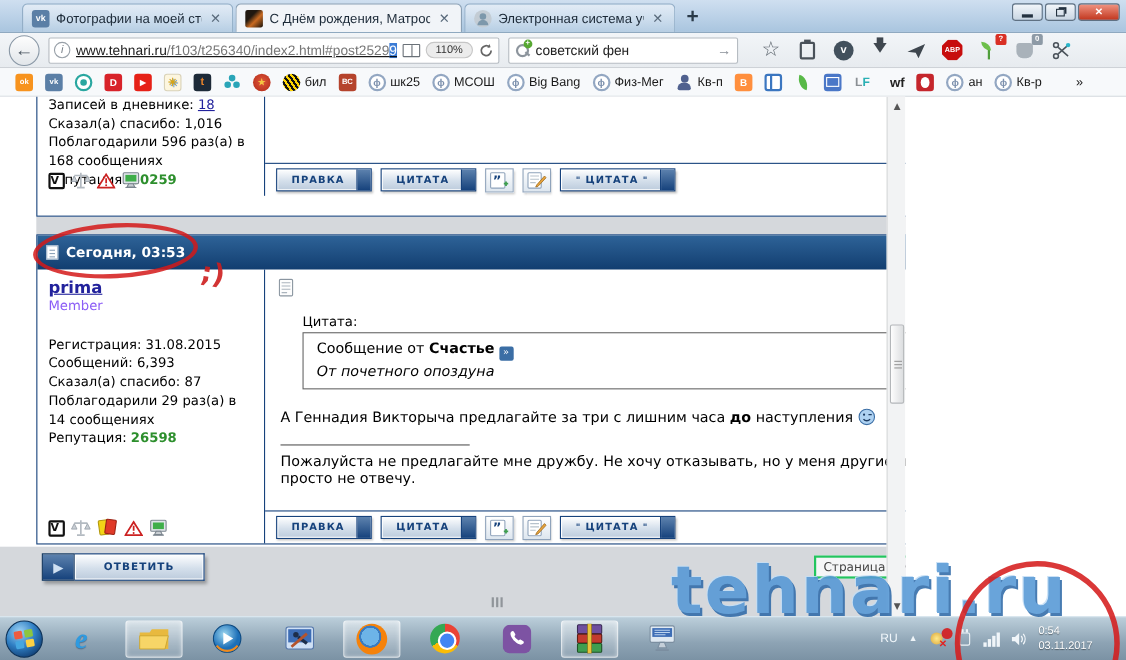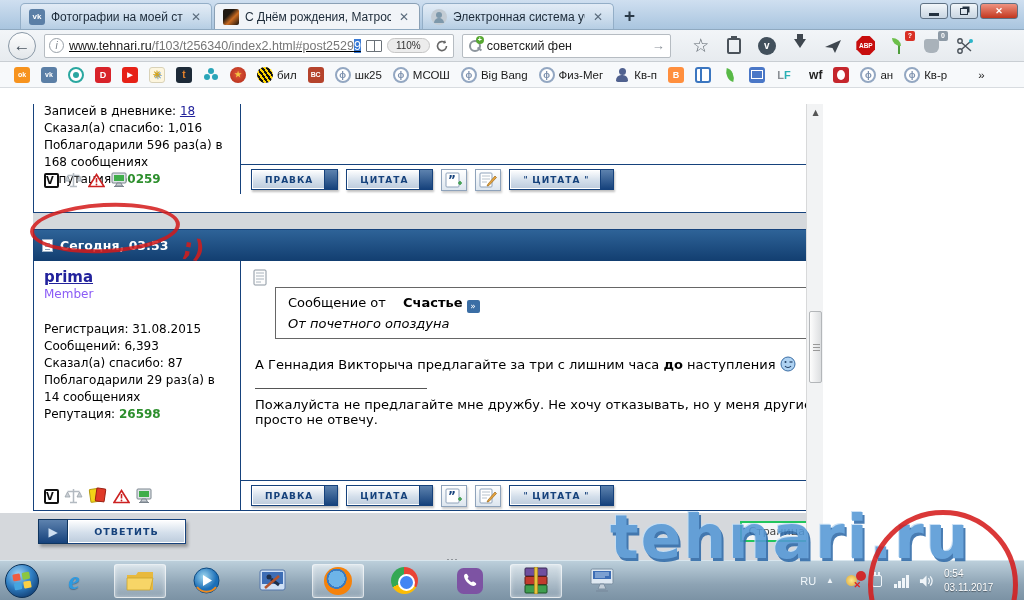--- a/index.html
+++ b/index.html
@@ -116,21 +116,21 @@
   .bmi-mail::after{content:"";width:10px;height:7px;border:1px solid #fff;background:transparent;}
   .bmi-lf{background:transparent;color:#8a8f94;font-size:11px;}
   .bmi-lf::before{content:"L";}
   .bmi-lf::after{content:"F";color:#2ab0b4;}
   .bmi-plain{background:transparent;width:2px;flex-basis:2px;}
   .bmi-egg{background:#c5262c;}.bmi-egg::after{content:"";width:8px;height:10px;border-radius:50%;background:#fff;}
   .bmi-overflow{background:transparent;color:#445566;font-size:12px;}
   .bm-plain-label{font-size:12px;color:#222;font-weight:bold;}
 
   
-  .content{position:absolute;left:0;top:104px;width:823px;height:472px;background:#fff;overflow:hidden;
+  .content{position:absolute;left:0;top:88px;width:823px;height:472px;background:#fff;overflow:hidden;
     font-family:"DejaVu Sans",sans-serif;}
   .strip{position:absolute;background:#d5d8dc;}
   .strip.gap1{left:33px;top:109px;width:934px;height:16px;}
   .strip.bottom{left:0;top:409px;width:1007px;height:63px;}
 
   .post{position:absolute;left:33px;width:934px;border:1px solid #16427c;background:#fff;}
   .prev-post{top:-7px;height:116px;}
   .post14{top:125px;height:282px;display:flex;flex-direction:column;}
 
   .post-header{height:31px;background:linear-gradient(#2e6398,#123e70);display:flex;align-items:center;
@@ -152,21 +152,21 @@
   .stat-link{color:#22229c;text-decoration:underline;}
   .rep-green{color:#2d8f2d;font-weight:bold;}
   .username{font-size:15px;font-weight:bold;color:#22229c;text-decoration:underline;display:inline-block;margin-bottom:1px;}
   .usertitle{font-size:12px;color:#8b5cf6;margin-bottom:20px;}
   .user-icons{position:absolute;left:10px;bottom:6px;display:flex;align-items:flex-end;gap:5px;}
   .vcard{width:15px;height:15px;border:2px solid #111;border-radius:2px;background:#fff;color:#111;
     font-size:10px;font-weight:bold;display:flex;align-items:center;justify-content:center;}
 
   .quote-label{font-size:12px;color:#000;margin:14px 0 3px 22px;}
   .quotebox{border:1px solid #666;background:#fff;margin:0 28px 0 22px;padding:7px 12px;font-size:13px;}
-  .quote-author{font-weight:bold;margin-left:13px;}
+  .quote-author{font-weight:bold;}
   .jump-arrow{display:inline-flex;width:13px;height:13px;background:#3b6ea5;border-radius:2px;color:#fff;
     font-size:9px;align-items:center;justify-content:center;vertical-align:-2px;margin-left:4px;}
   .quote-text{font-style:italic;margin-top:3px;}
   .msg-text{font-size:13px;margin:17px 0 0 2px;}
   .sig{margin:16px 0 0 2px;font-size:13px;}
   .sig-line{width:172px;border-top:1px solid #555;margin-bottom:8px;}
 
   
   .vb-btn{display:inline-flex;align-items:center;height:21px;border:1px solid #16427c;cursor:pointer;
     background:linear-gradient(#ffffff,#d4dfeb 55%,#bccbdc);box-shadow:inset 0 0 0 1px #fff,1px 2px 2px rgba(0,0,0,.25);
@@ -546,20 +546,21 @@
               <path d="M4 14.5h10" stroke="#7b858e"></path>
             </svg>
         </div>
       </div>
       <div class="rightcol">
         <div class="msgarea">
           <svg width="15" height="18" viewBox="0 0 15 18" style="display:block;margin-bottom:0px;">
               <rect x="1" y="1" width="12" height="15" rx="1" fill="#fdfdfd" stroke="#8a95a0"></rect>
               <path d="M3 4h8M3 7h8M3 10h8M3 13h5" stroke="#aab4bd"></path>
             </svg>
+          <div class="quote-label">Цитата:</div>
           <div class="quotebox">
             <div><span>Сообщение от</span> <span class="quote-author">Счастье</span><span class="jump-arrow">»</span></div>
             <div class="quote-text">От почетного опоздуна</div>
           </div>
           <div class="msg-text">
             <span>А Геннадия Викторыча предлагайте за три с лишним часа</span> <b>до</b> <span>наступления</span>
             <svg width="16" height="16" viewBox="0 0 16 16" style="vertical-align:-3px;">
                 <circle cx="8" cy="8" r="7" fill="#aed2f2" stroke="#3b6ea5"></circle>
                 <circle cx="5.5" cy="6" r="1" fill="#1d3c63"></circle>
                 <path d="M9.5 6h3" stroke="#1d3c63" stroke-width="1.2"></path>

